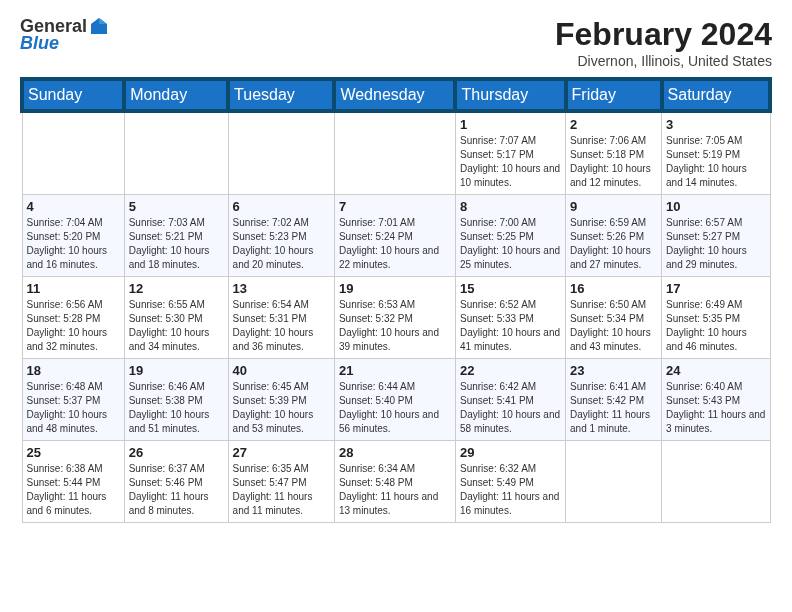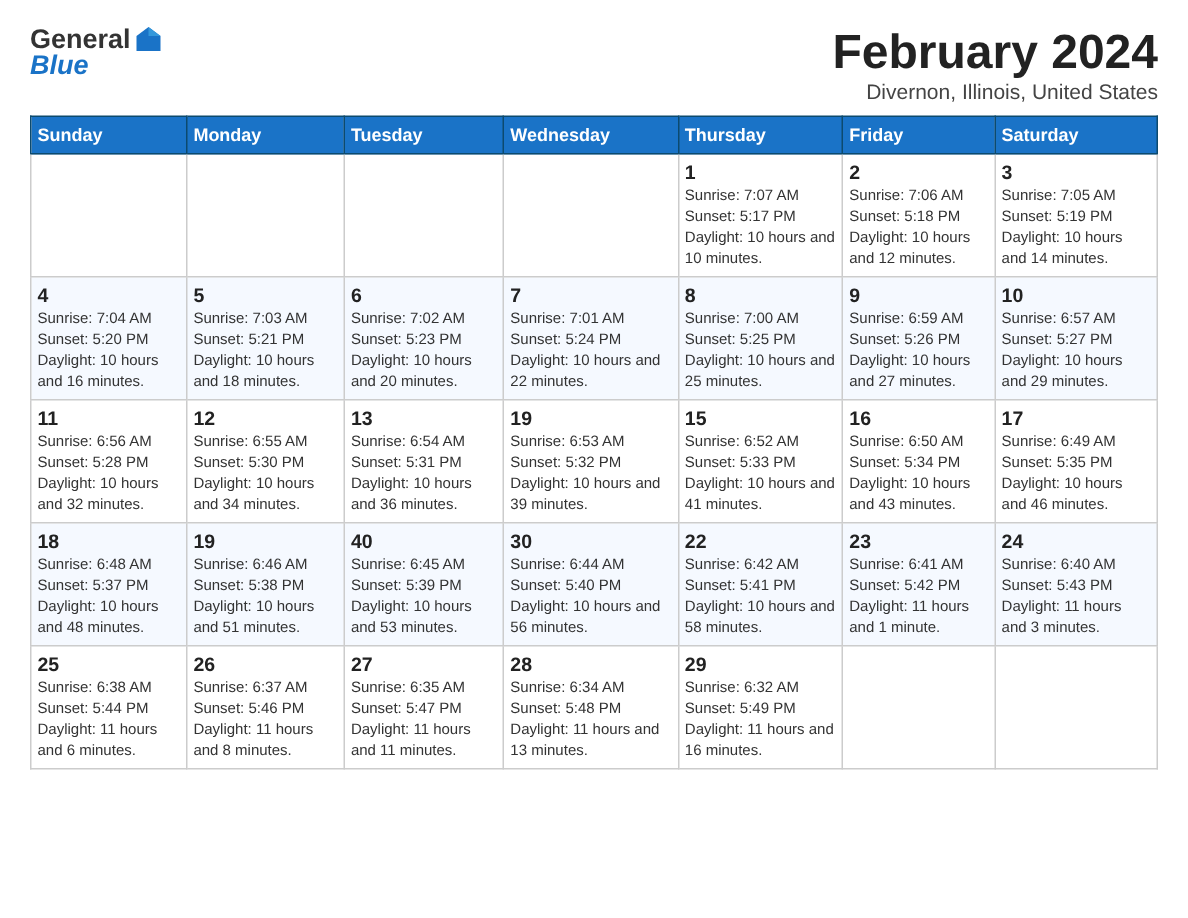--- a/index.html
+++ b/index.html
@@ -40,23 +40,23 @@
     table {
       width: 100%;
       border-collapse: collapse;
       font-size: 11px;
     }
     thead tr th {
       background-color: #1a73c7;
       color: #fff;
       padding: 5px 4px;
       text-align: left;
-      font-size: 12px;
-      font-weight: bold;
-      border: 1px solid #0c4a6e;
+      font-size: 16px;
+      font-weight: normal;
+      border: 4px solid #0c4a6e;
     }
     tbody tr td {
       border: 1px solid #ccc;
       vertical-align: top;
       padding: 4px 4px;
       min-height: 80px;
       height: 80px;
     }
     .day-number {
       font-size: 13px;
@@ -197,21 +197,21 @@
         </td>
         <td>
           <div class="day-number">19</div>
           <div class="day-info">Sunrise: 6:46 AM<br>Sunset: 5:38 PM<br>Daylight: 10 hours and 51 minutes.</div>
         </td>
         <td>
           <div class="day-number">40</div>
           <div class="day-info">Sunrise: 6:45 AM<br>Sunset: 5:39 PM<br>Daylight: 10 hours and 53 minutes.</div>
         </td>
         <td>
-          <div class="day-number">30</div>
+          <div class="day-number">21</div>
           <div class="day-info">Sunrise: 6:44 AM<br>Sunset: 5:40 PM<br>Daylight: 10 hours and 56 minutes.</div>
         </td>
         <td>
           <div class="day-number">22</div>
           <div class="day-info">Sunrise: 6:42 AM<br>Sunset: 5:41 PM<br>Daylight: 10 hours and 58 minutes.</div>
         </td>
         <td>
           <div class="day-number">23</div>
           <div class="day-info">Sunrise: 6:41 AM<br>Sunset: 5:42 PM<br>Daylight: 11 hours and 1 minute.</div>
         </td>

